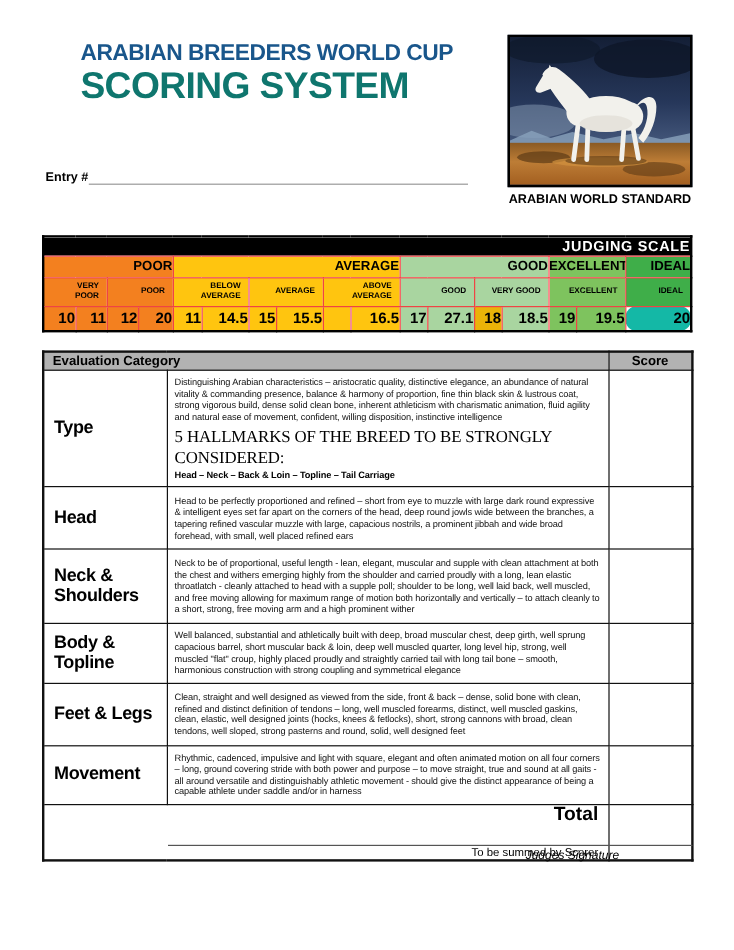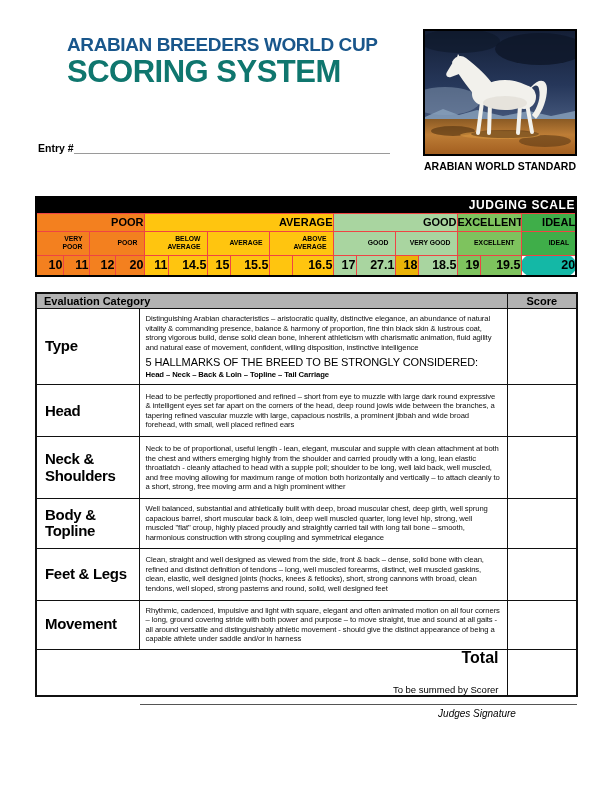--- a/index.html
+++ b/index.html
@@ -30,21 +30,21 @@
 
   
   .eval-table { position:absolute; left:35px; top:292px; width:541px; border-collapse:collapse; table-layout:fixed; border:2px solid #111; }
   .eval-table td { border:1.5px solid #111; vertical-align:middle; }
   .eval-head td { background:#b2b2b2; font-size:11px; font-weight:bold; height:15px; padding:1px 0; }
   .eval-head .cat-h { padding-left:7px; }
   .eval-head .score-h { text-align:center; }
   td.cat { font-size:15px; font-weight:bold; letter-spacing:-0.3px; line-height:1.1; padding-left:8px; padding-right:2px; }
   td.desc { padding:5px 6px; vertical-align:middle; }
   .desc-text { font-size:7.7px; letter-spacing:-0.1px; line-height:1.24; color:#111; }
-  .hall-intro { font-size:11px; letter-spacing:-0.1px; line-height:1.24; margin-top:4px; }
+  .hall-intro { font-size:14px; letter-spacing:-0.1px; line-height:1.24; margin-top:4px;font-family:Liberation Serif, serif; }
   .hall-bold { font-size:7.7px; font-weight:bold; letter-spacing:-0.1px; line-height:1.24; }
   tr.r-type td { height:71px; }
   tr.r-head td { height:52px; }
   tr.r-neck td { height:62px; }
   tr.r-body td { height:47px; }
   tr.r-feet td { height:52px; }
   tr.r-move td { height:46px; }
   tr.r-total td { height:34px;padding-left:20px; }
   .total-cell { text-align:right; padding-right:8px; }
   .total-label { font-size:16px; font-weight:bold; line-height:1.05; }

